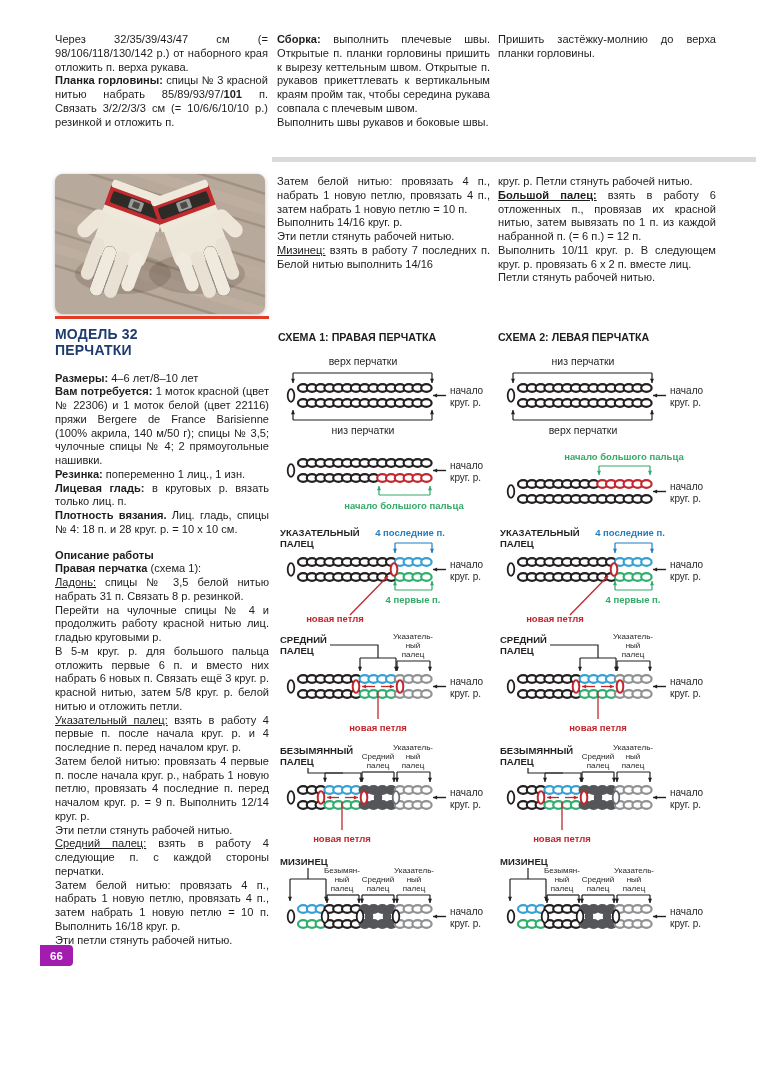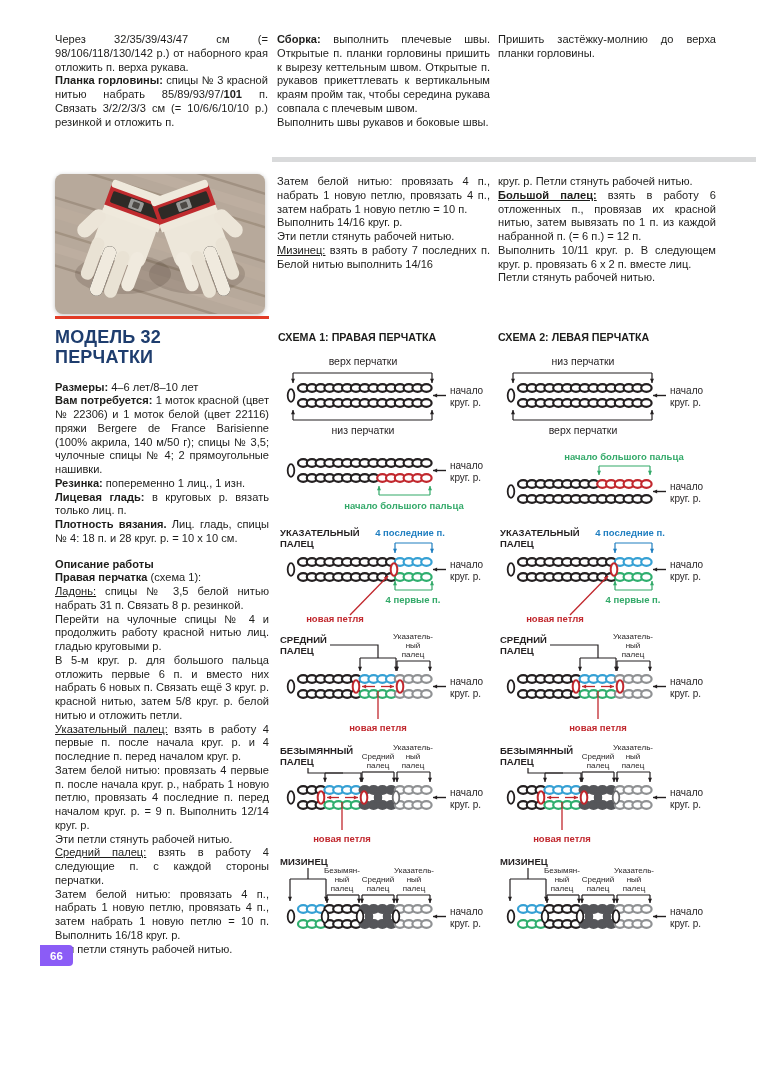--- a/index.html
+++ b/index.html
@@ -6,29 +6,29 @@
   html,body{background:#fff}
   body{width:764px;height:1080px;position:relative;overflow:hidden;
        font-family:"Liberation Sans",sans-serif;color:#1d1d1b}
   .abs{position:absolute}
   .para{font-size:11.1px;line-height:1.24;text-align:justify}
   .para .b{font-weight:700}
   .para .u{text-decoration:underline}
   .para.gap{margin-top:12px}
   .divider{position:absolute;left:272px;top:157px;width:484px;height:5px;background:#d9dadb}
   .red-rule{height:3px;background:#e23b26;margin-bottom:8px}
-  .model-title{font-size:18px;font-weight:700;color:#1e3d6e;line-height:1.13;
+  .model-title{font-size:14px;font-weight:700;color:#1e3d6e;line-height:1.13;
                margin:2px 0 13px;letter-spacing:.2px}
   .schema{width:222px}
   .schema-title{font-size:10.7px;font-weight:700;margin-bottom:9px;color:#1d1d1b}
   .diagram{display:block;margin-bottom:5px}
   svg text{font-family:"Liberation Sans",sans-serif}
   .photo{position:absolute;left:55px;top:174px;width:210px;height:140px;border-radius:8px;
          overflow:hidden;box-shadow:0 1px 4px rgba(0,0,0,.25)}
-  .pagenum{position:absolute;left:40px;top:945px;width:33px;height:21px;background:#8b5cf6;
+  .pagenum{position:absolute;left:40px;top:945px;width:33px;height:21px;background:#a21caf;
            color:#fff;font-weight:700;font-size:11.5px;display:flex;align-items:center;
            justify-content:center;border-radius:0 4px 4px 0}
   .topcol1{left:55px;top:33px;width:213px}
   .topcol2{left:277px;top:33px;width:213px}
   .topcol3{left:498px;top:33px;width:218px}
   .midcol2{left:277px;top:175px;width:213px}
   .midcol3{left:498px;top:175px;width:218px}
   .leftcol{left:55px;top:316px;width:214px}
   .schema1{left:278px;top:331px}
   .schema2{left:498px;top:331px}

